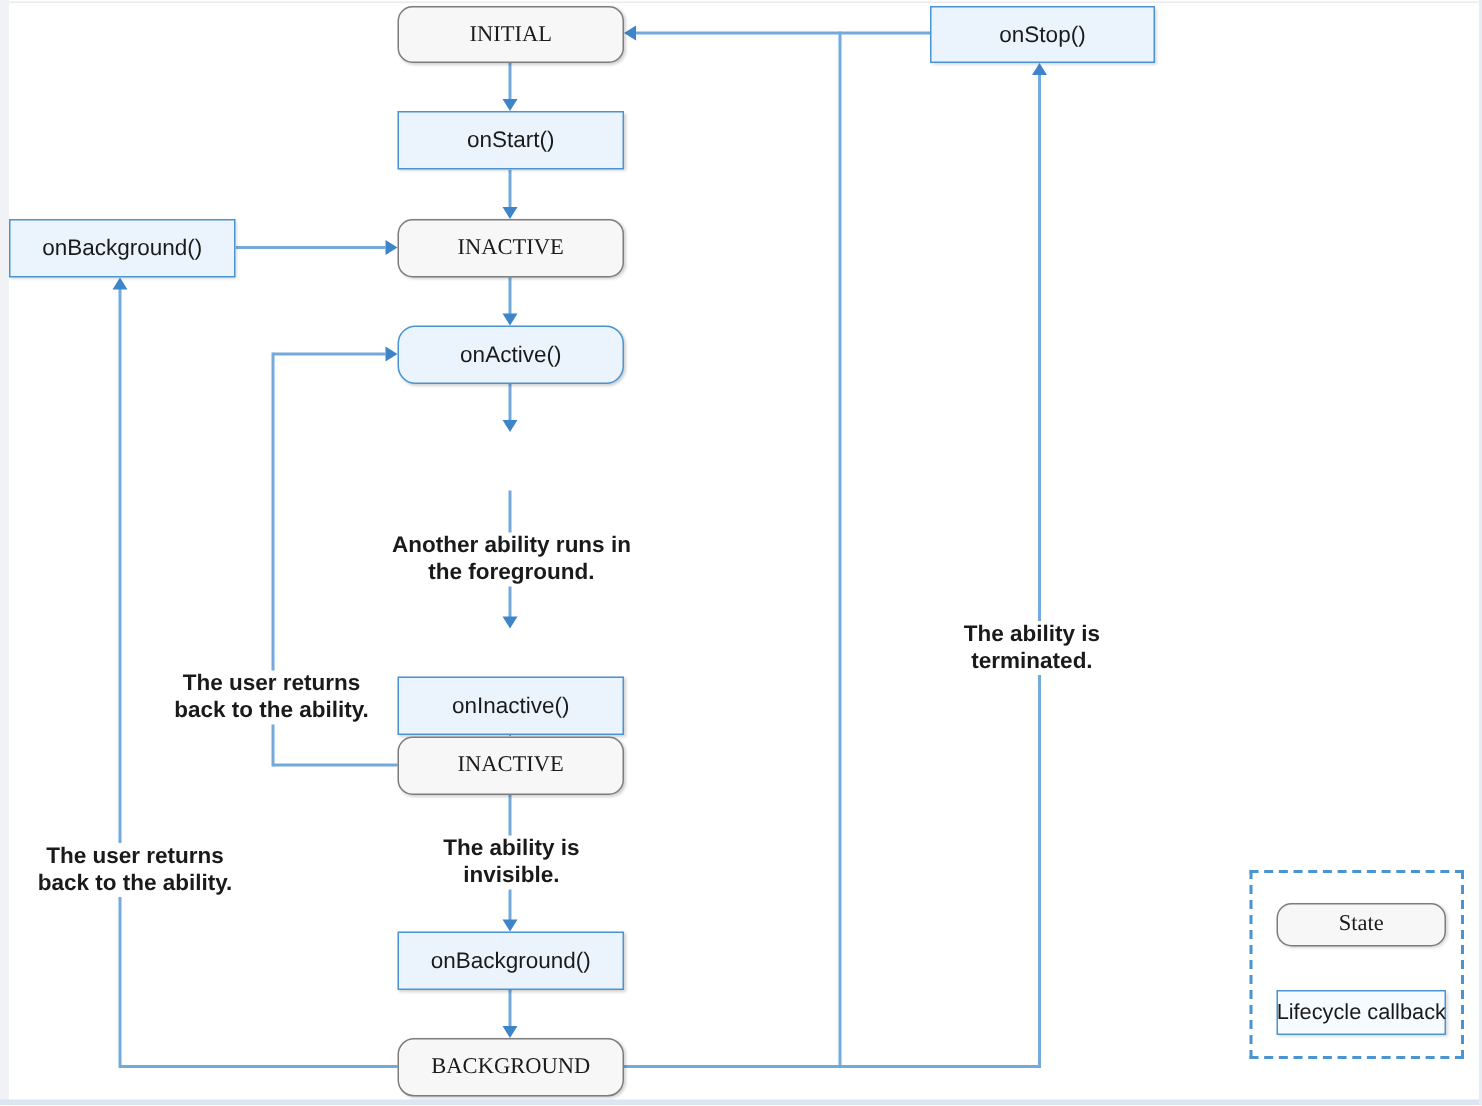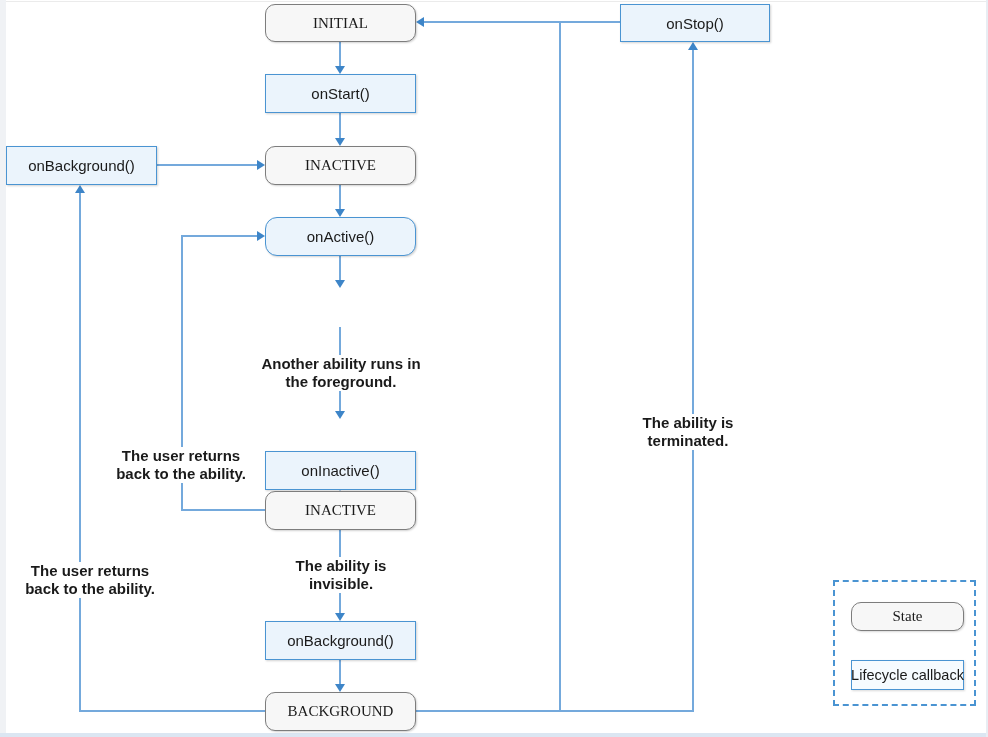--- a/index.html
+++ b/index.html
@@ -110,21 +110,21 @@
   <div class="lbl" style="left:613px;top:414px;width:150px;">The ability is
 terminated.</div>
 
   <div class="node state" style="left:265px;top:4px;width:151px;height:38px;">INITIAL</div>
   <div class="node callback" style="left:265px;top:74px;width:151px;height:39px;">onStart()</div>
   <div class="node state" style="left:265px;top:146px;width:151px;height:39px;">INACTIVE</div>
   <div class="node callback" style="left:265px;top:217px;width:151px;height:39px;border-radius:12px;">onActive()</div>
   <div class="node callback" style="left:265px;top:419px;width:151px;height:39px;margin-top:32px;">onInactive()</div>
   <div class="node state" style="left:265px;top:491px;width:151px;height:39px;">INACTIVE</div>
   <div class="node callback" style="left:265px;top:621px;width:151px;height:39px;">onBackground()</div>
-  <div class="node state" style="left:265px;top:692px;width:151px;height:39px;">BACKGROUND</div>
+  <div class="node state" style="left:265px;top:692px;width:151px;height:39px;border-radius:11px;">BACKGROUND</div>
   <div class="node callback" style="left:6px;top:146px;width:151px;height:39px;">onBackground()</div>
   <div class="node callback" style="left:620px;top:4px;width:150px;height:38px;">onStop()</div>
 
   <div id="legend">
     <div class="node state" id="legend-state">State</div>
     <div class="node" id="legend-callback">Lifecycle callback</div>
   </div>
 
 </div>
 

